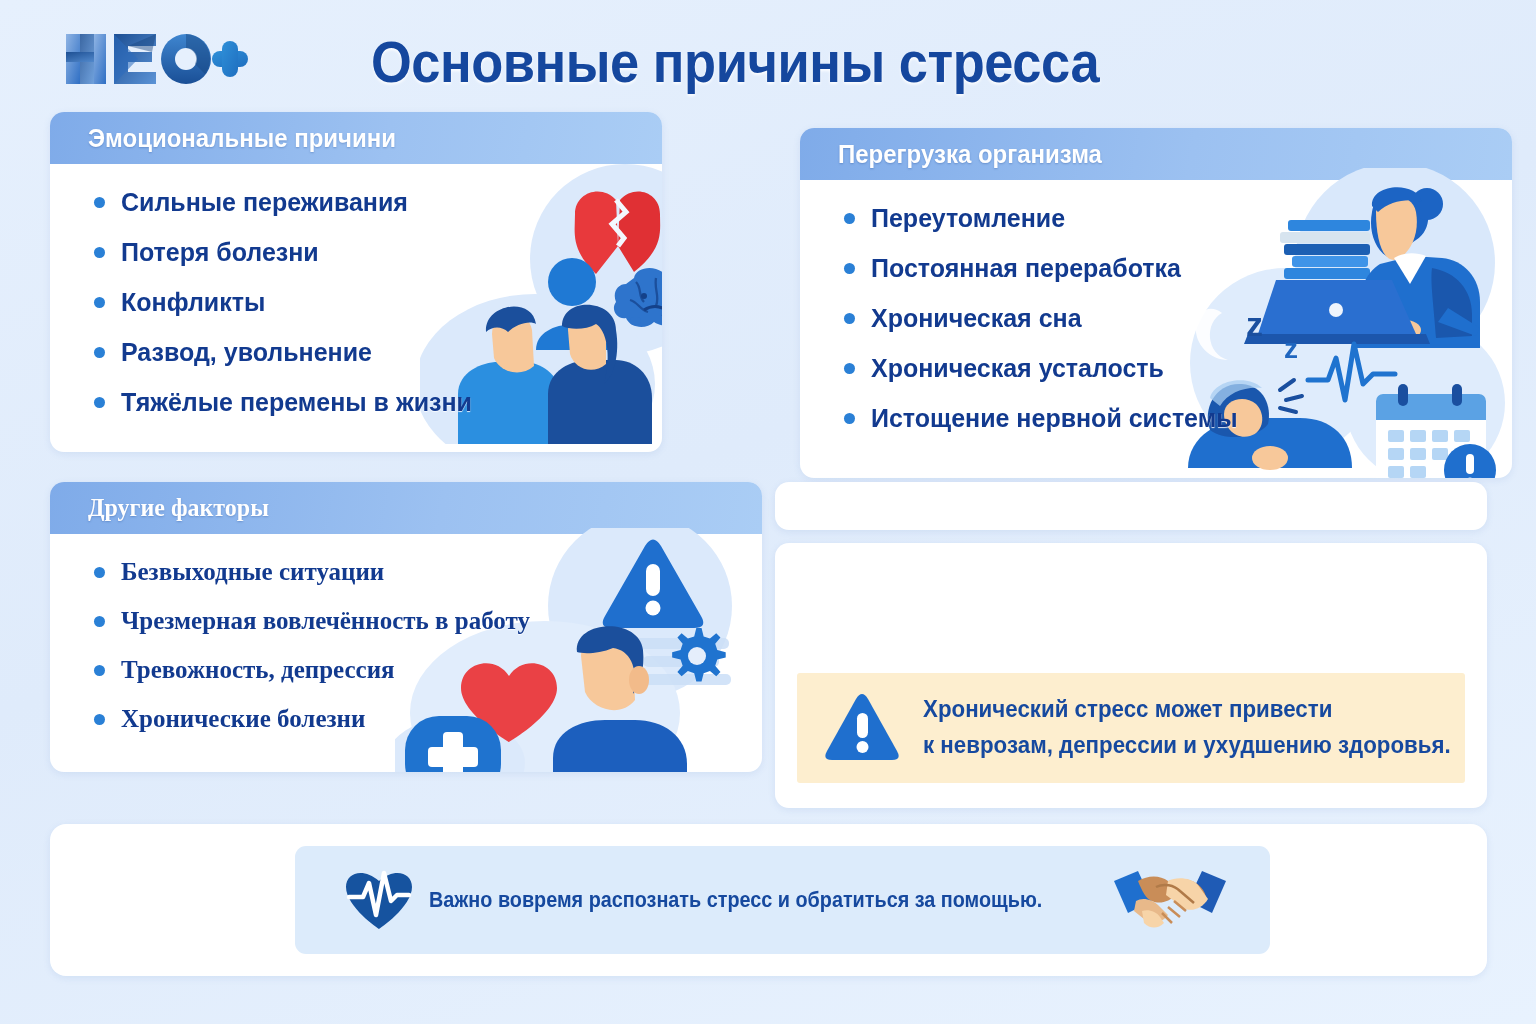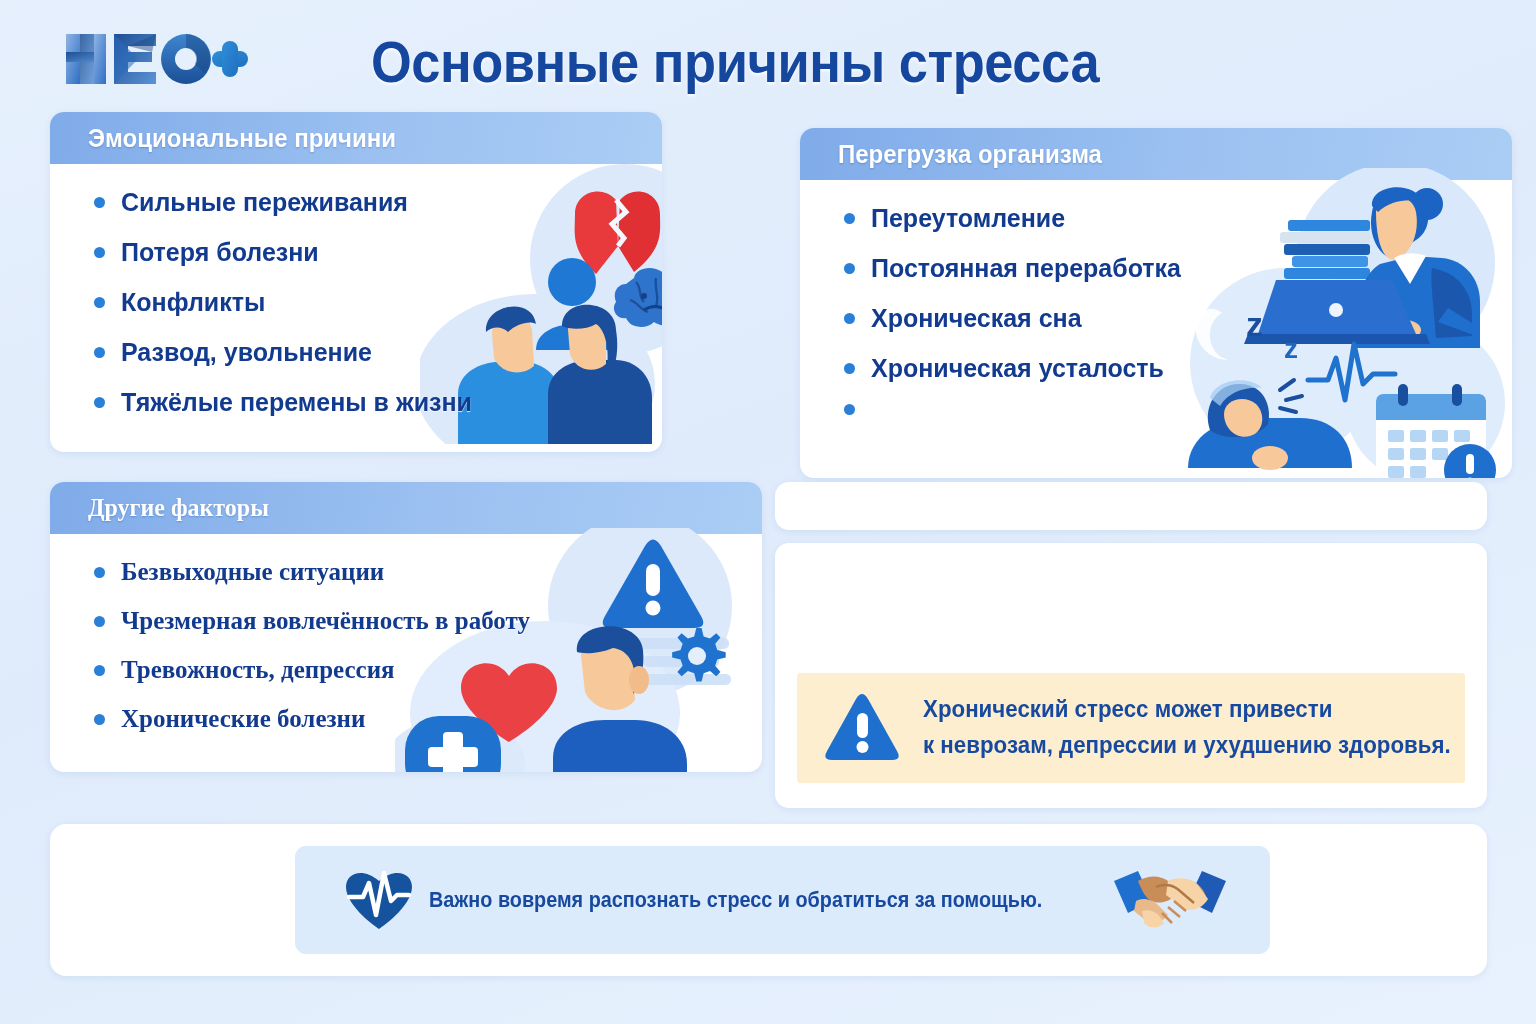--- a/index.html
+++ b/index.html
@@ -287,20 +287,21 @@
       <li>
           <span class="dot"></span>
           <span>Хроническая сна</span>
         </li>
       <li>
           <span class="dot"></span>
           <span>Хроническая усталость</span>
         </li>
       <li>
           <span class="dot"></span>
+          <span>Истощение нервной системы</span>
         </li>
     </ul>
   </div>
 </div>
 
 <div class="card" style="left:50px; top:482px; width:712px; height:290px;font-family:Liberation Serif, serif;">
 
   <div class="card-header">
     <span>Другие факторы</span>
   </div>

